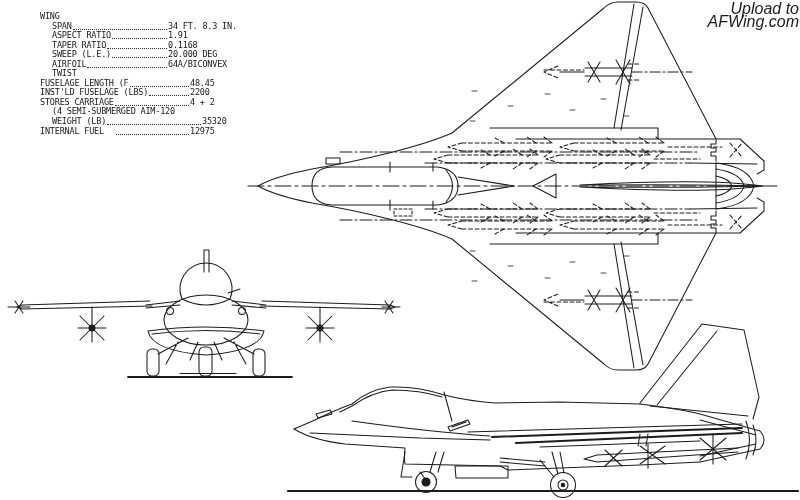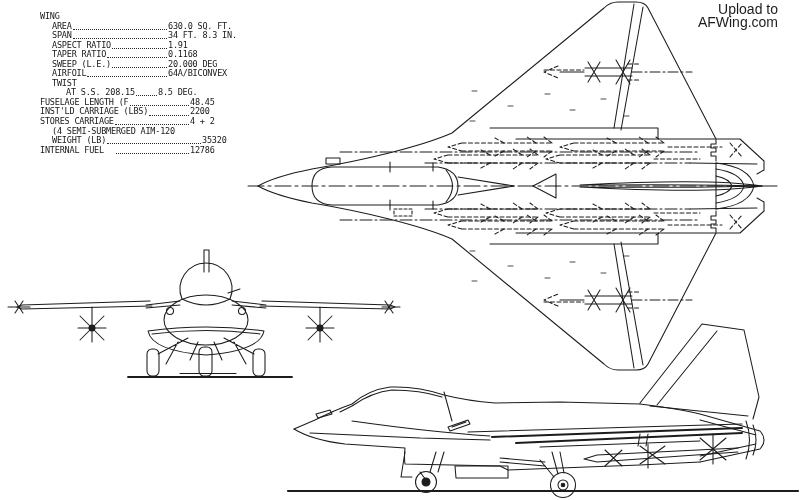--- a/index.html
+++ b/index.html
@@ -8,22 +8,22 @@
   
   .spec-table{position:absolute;left:40px;top:12px;width:212px;
               font-size:8.5px;line-height:9.55px;letter-spacing:-0.2px;
               color:#161616;white-space:nowrap;}
   .spec-title{padding-left:0;}
   .spec-row{display:flex;align-items:flex-end;}
   .lw{display:inline-flex;align-items:flex-end;}
   .dots{flex:1;border-bottom:1.6px dotted #2a2a2a;margin:0 1px 1.5px 1px;min-width:6px;}
   .val{white-space:pre;}
   
-  .credit{position:absolute;right:22px;top:3px;text-align:right;
-          font-family:"Liberation Sans",sans-serif;font-size:14px;line-height:12.5px;color:#1d1d1d;}
+  .credit{position:absolute;right:1px;top:3px;text-align:right;
+          font-family:"Liberation Sans",sans-serif;font-size:16px;line-height:12.5px;color:#1d1d1d;font-style:italic;}
   svg{position:absolute;left:0;top:0;}
   .drawing{color:#1c1c1c;}
 </style>
 </head>
 <body>
 
 <div class="canvas" style="background: rgb(255, 255, 255);">
 
   <svg class="drawing" width="800" height="500" viewBox="0 0 800 500" style="color: rgb(28, 28, 28);">
     <defs>
@@ -175,27 +175,20 @@
         <path stroke-width="2.2" d="M288,491 L798,491"></path>
       </g>
     </g>
   </svg>
 
   <div class="spec-table">
     <div class="spec-title">WING</div>
     <div>
         <div class="spec-row" style="padding-left: 12px;">
           <span class="lw" style="width: 116px;">
-            <span>AREA</span>
-            <span class="dots"></span>
-          </span>
-          <span class="val">630.0 SQ. FT.</span>
-        </div>
-        <div class="spec-row" style="padding-left: 12px;">
-          <span class="lw" style="width: 116px;">
             <span>SPAN</span>
             <span class="dots"></span>
           </span>
           <span class="val">34 FT. 8.3 IN.</span>
         </div>
         <div class="spec-row" style="padding-left: 12px;">
           <span class="lw" style="width: 116px;">
             <span>ASPECT RATIO</span>
             <span class="dots"></span>
           </span>
@@ -220,37 +213,30 @@
             <span>AIRFOIL</span>
             <span class="dots"></span>
           </span>
           <span class="val">64A/BICONVEX</span>
         </div>
         <div class="spec-row" style="padding-left: 12px;">
           <span class="lw">
             <span>TWIST</span>
           </span>
         </div>
-        <div class="spec-row" style="padding-left: 26px;">
-          <span class="lw" style="width: 92px;">
-            <span>AT S.S. 208.15</span>
-            <span class="dots"></span>
-          </span>
-          <span class="val">8.5 DEG.</span>
-        </div>
         <div class="spec-row" style="padding-left: 0px;">
           <span class="lw" style="width: 150px; text-align: center;">
             <span>FUSELAGE LENGTH (F</span>
             <span class="dots"></span>
           </span>
           <span class="val">48.45</span>
         </div>
         <div class="spec-row" style="padding-left: 0px;">
           <span class="lw" style="width: 150px;">
-            <span>INST'LD CARRIAGE (LBS)</span>
+            <span>INST'LD FUSELAGE (LBS)</span>
             <span class="dots"></span>
           </span>
           <span class="val">2200</span>
         </div>
         <div class="spec-row" style="padding-left: 0px;">
           <span class="lw" style="width: 150px;">
             <span>STORES CARRIAGE</span>
             <span class="dots"></span>
           </span>
           <span class="val">4 + 2</span>
@@ -265,21 +251,21 @@
             <span>WEIGHT (LB)</span>
             <span class="dots"></span>
           </span>
           <span class="val">35320</span>
         </div>
         <div class="spec-row" style="padding-left: 0px;">
           <span class="lw" style="width: 150px; gap: 11px;">
             <span>INTERNAL FUEL</span>
             <span class="dots"></span>
           </span>
-          <span class="val">12786</span>
+          <span class="val">12975</span>
         </div>
       </div>
   </div>
 
   <div class="credit">
     <div>Upload to</div>
     <div>AFWing.com</div>
   </div>
 </div>
 

